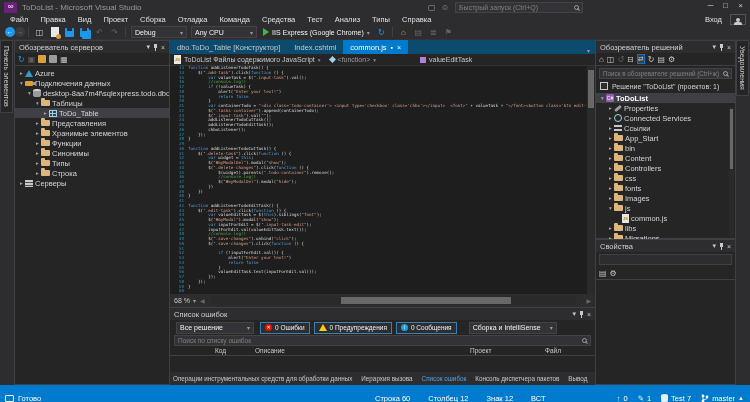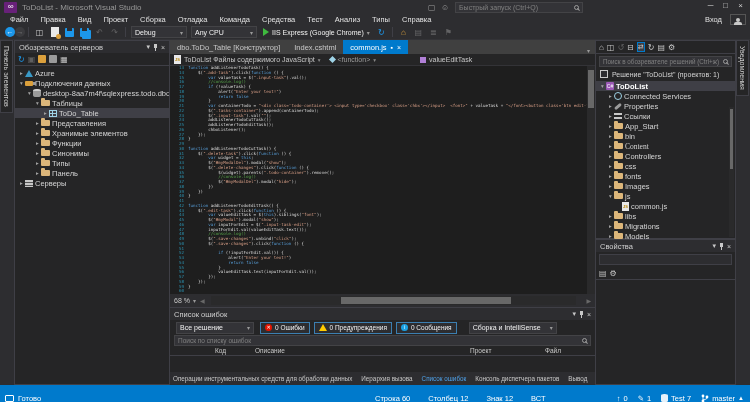--- a/index.html
+++ b/index.html
@@ -76,21 +76,21 @@
   .i-servers { width:8px; height:7px; background:linear-gradient(#c8c8c8 2px,#555 2px,#555 3px,#c8c8c8 3px,#c8c8c8 5px,#555 5px,#555 6px,#c8c8c8 6px); }
   .i-js { width:7px; height:9px; background:#e8e8e8; color:#b8860b; font-size:4px; font-weight:bold; text-align:center; line-height:10px; }
   .i-cs { width:8px; height:8px; background:#9b59b6; border-radius:1px; color:#fff; font-size:5px; text-align:center; line-height:8px; }
   .i-wrench { width:8px; height:3px; background:#9b9b9b; border-radius:2px; transform:rotate(-40deg); }
   .i-svc { width:8px; height:8px; border:1px solid #9fd3e6; border-radius:50%; }
   .i-ref { width:8px; height:6px; background:linear-gradient(#c8c8c8 2px,transparent 2px,transparent 4px,#c8c8c8 4px); }
   .i-sln { width:8px; height:8px; border:1px solid #c8c8c8; background:#2d2d30; }
 
   
   #editor-col { left:170px; top:40px; width:425px; height:332px; background:#1e1e1e; }
-  #tabbar { height:14px; background:#404040; display:flex; align-items:flex-end; }
+  #tabbar { height:14px; background:#0c4a6e; display:flex; align-items:flex-end; }
   .tab { height:14px; font-size:7.5px; color:#c8c8c8; padding:0 7px; display:flex; align-items:center; gap:4px; }
   .tab.active { background:#007acc; color:#fff; }
   .tab .x { font-size:7px; }
   #tab-overflow { margin-left:auto; color:#999; font-size:6px; padding:0 5px; }
   #breadcrumb { height:12px; background:#252526; border-bottom:1px solid #333337; display:flex; align-items:center; font-size:7px; color:#c8c8c8; padding:0 4px; gap:3px; }
   .crumb { display:flex; align-items:center; gap:3px; padding-right:6px; }
   .crumb .car { color:#888; font-size:5.5px; }
   #crumb-member { position:absolute; left:250px; display:flex; align-items:center; gap:3px; }
   .cube { width:6px; height:6px; background:#b180d7; }
   .diamond { width:5px; height:5px; background:#9fd3e6; transform:rotate(45deg); }
@@ -291,21 +291,21 @@
         <span class="lbl">Синонимы</span>
       </div>
       <div class="tree-row" style="padding-left: 19px;">
         <span class="tw">▸</span>
         <span class="icon i-folder"></span>
         <span class="lbl">Типы</span>
       </div>
       <div class="tree-row" style="padding-left: 19px;">
         <span class="tw">▸</span>
         <span class="icon i-folder"></span>
-        <span class="lbl">Панель</span>
+        <span class="lbl">Строка</span>
       </div>
       <div class="tree-row" style="padding-left: 3px;">
         <span class="tw">▸</span>
         <span class="icon i-servers"></span>
         <span class="lbl">Серверы</span>
       </div>
     </div>
 </div>
 
 <div id="editor-col" class="abs">
@@ -451,20 +451,28 @@
 
 <div id="bottom-tabs" class="abs">
     <span class="btab">Операции инструментальных средств для обработки данных</span>
     <span class="btab">Иерархия вызова</span>
     <span class="btab active">Список ошибок</span>
     <span class="btab">Консоль диспетчера пакетов</span>
     <span class="btab">Вывод</span>
   </div>
 
 <div id="solution-panel" class="abs panel">
+  <div class="panel-title">
+    <span>Обозреватель решений</span>
+    <span class="pt-btns">
+      <span>▾</span>
+      <span class="pin"></span>
+      <span>×</span>
+    </span>
+  </div>
   <div class="mini-toolbar">
     <span class="mini-ico">⌂</span>
     <span class="mini-ico">◫</span>
     <span class="mini-ico dim">↺</span>
     <span class="mini-ico">⊟</span>
     <span class="mini-ico pressed" style="font-size:7px;">⇄</span>
     <span class="mini-ico">↻</span>
     <span class="mini-ico">▤</span>
     <span class="mini-ico">⚙</span>
   </div>
@@ -477,44 +485,44 @@
     <span>Решение "ToDoList" (проектов: 1)</span>
   </div>
   <div class="tree" id="solution-tree">
       <div class="tree-row sel" style="padding-left: 3px;">
         <span class="tw">▾</span>
         <span class="icon i-cs">C#</span>
         <span class="lbl bold">ToDoList</span>
       </div>
       <div class="tree-row" style="padding-left: 11px;">
         <span class="tw">▸</span>
+        <span class="icon i-wrench"></span>
+        <span class="lbl">Properties</span>
+      </div>
+      <div class="tree-row" style="padding-left: 11px;">
+        <span class="tw">▸</span>
         <span class="icon i-svc"></span>
         <span class="lbl">Connected Services</span>
       </div>
       <div class="tree-row" style="padding-left: 11px;">
         <span class="tw">▸</span>
-        <span class="icon i-wrench"></span>
-        <span class="lbl">Properties</span>
-      </div>
-      <div class="tree-row" style="padding-left: 11px;">
-        <span class="tw">▸</span>
         <span class="icon i-ref"></span>
         <span class="lbl">Ссылки</span>
       </div>
       <div class="tree-row" style="padding-left: 11px;">
         <span class="tw">▸</span>
         <span class="icon i-folder"></span>
         <span class="lbl">App_Start</span>
       </div>
       <div class="tree-row" style="padding-left: 11px;">
         <span class="tw">▸</span>
         <span class="icon i-folder"></span>
         <span class="lbl">bin</span>
       </div>
-      <div class="tree-row" style="padding-left: 11px; font-family: Liberation Serif, serif;">
+      <div class="tree-row" style="padding-left: 11px;">
         <span class="tw">▸</span>
         <span class="icon i-folder"></span>
         <span class="lbl">Content</span>
       </div>
       <div class="tree-row" style="padding-left: 11px;">
         <span class="tw">▸</span>
         <span class="icon i-folder"></span>
         <span class="lbl">Controllers</span>
       </div>
       <div class="tree-row" style="padding-left: 11px;">

